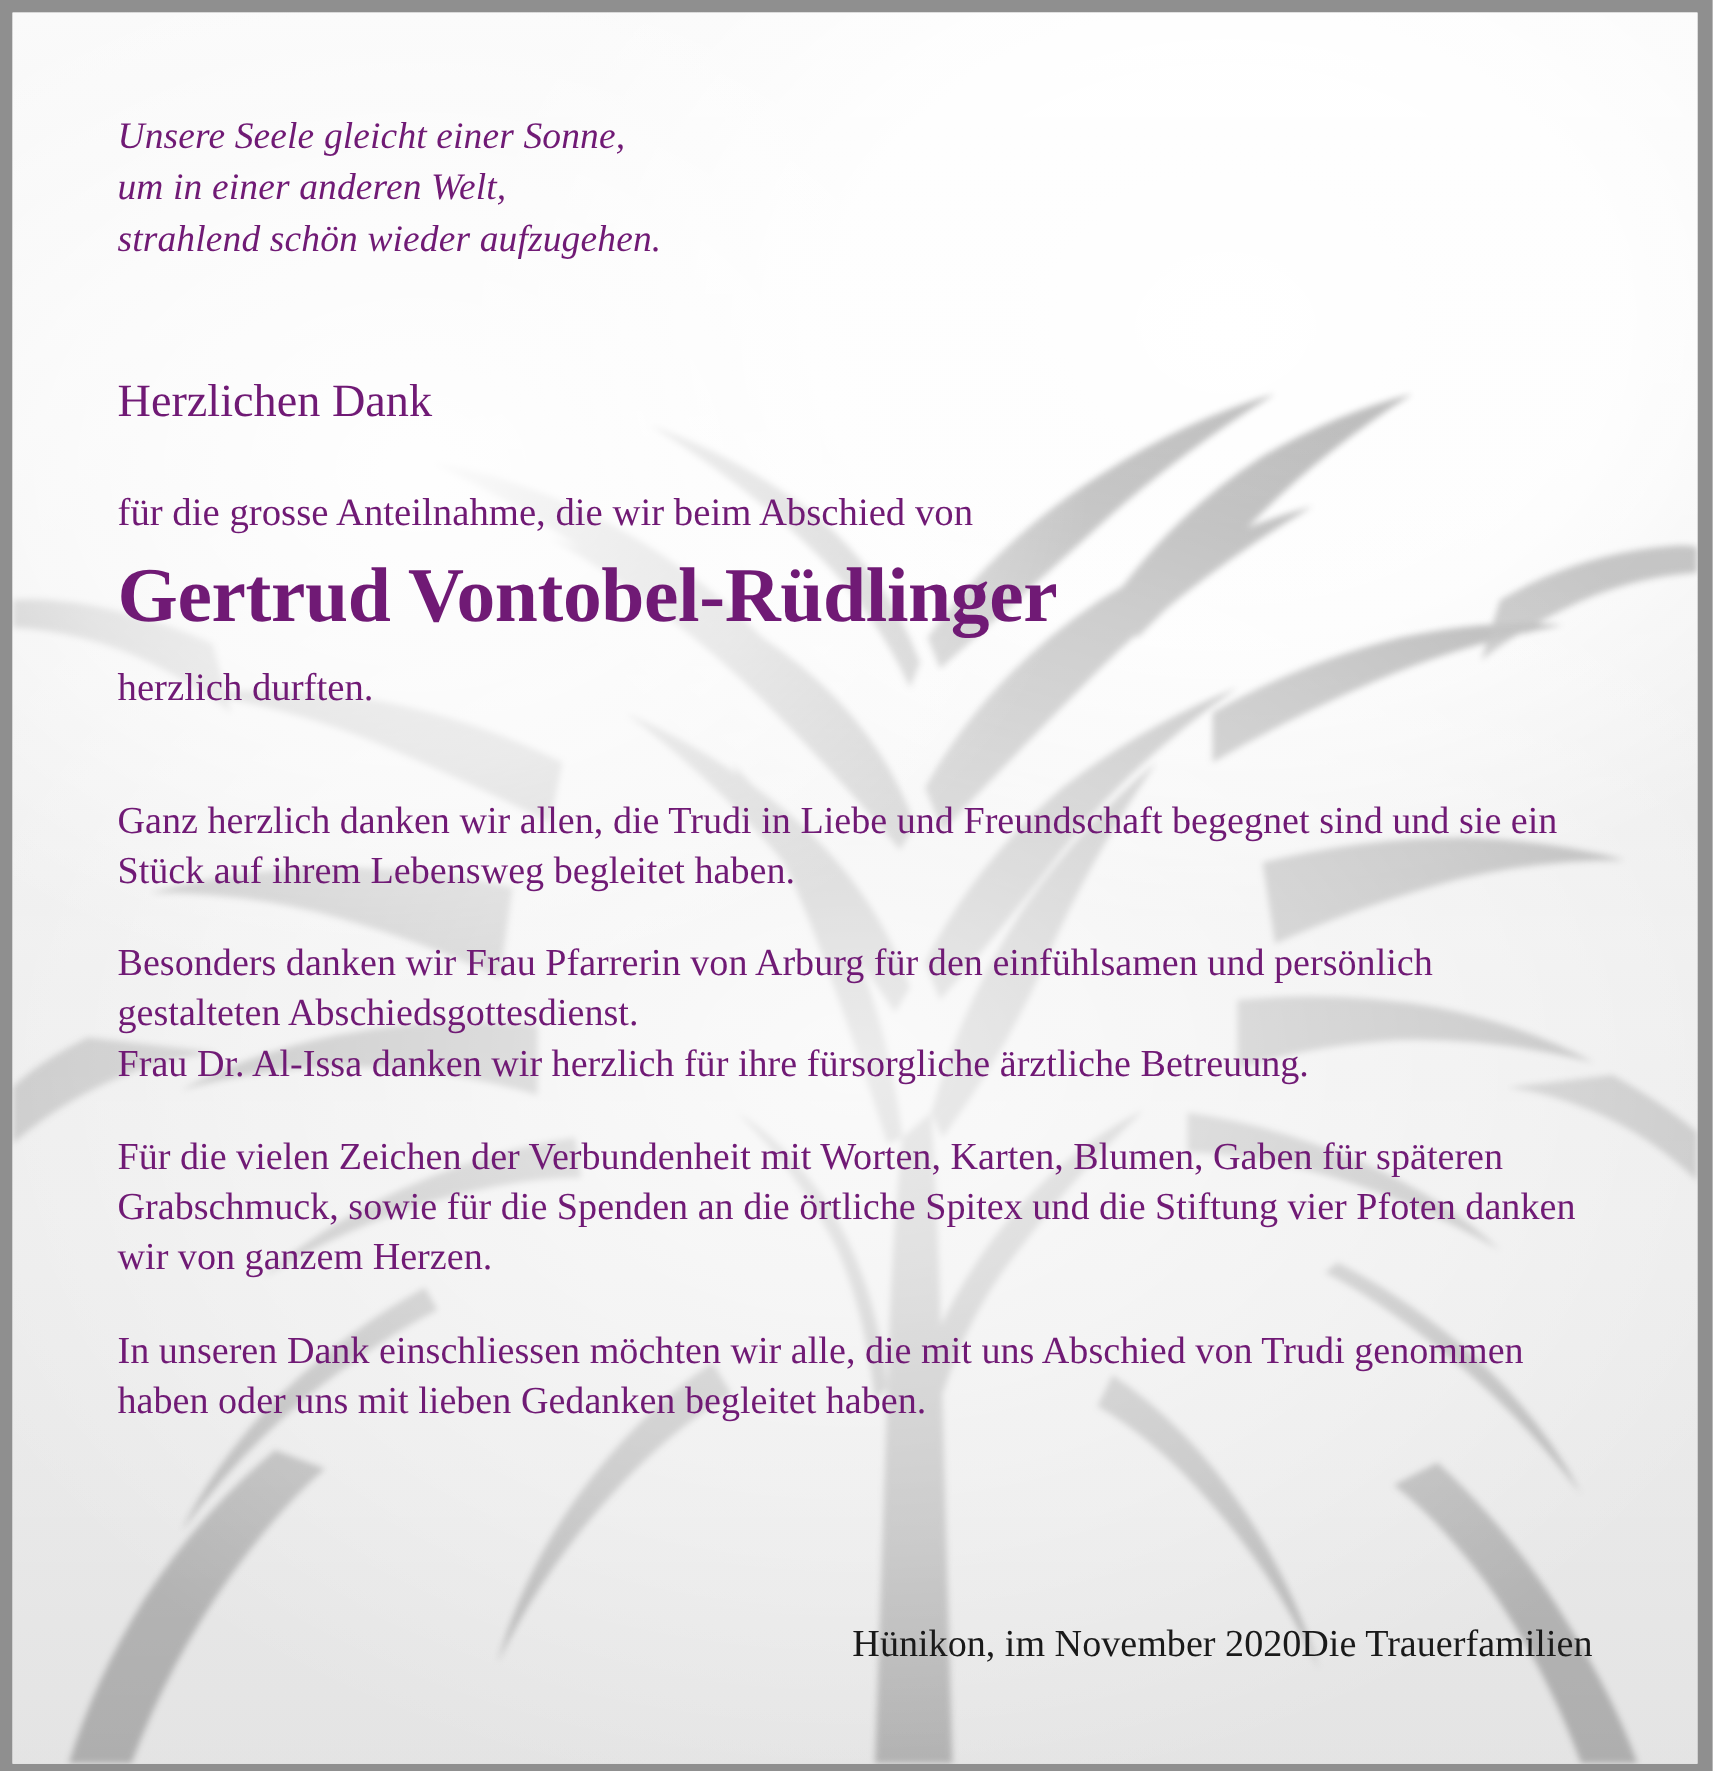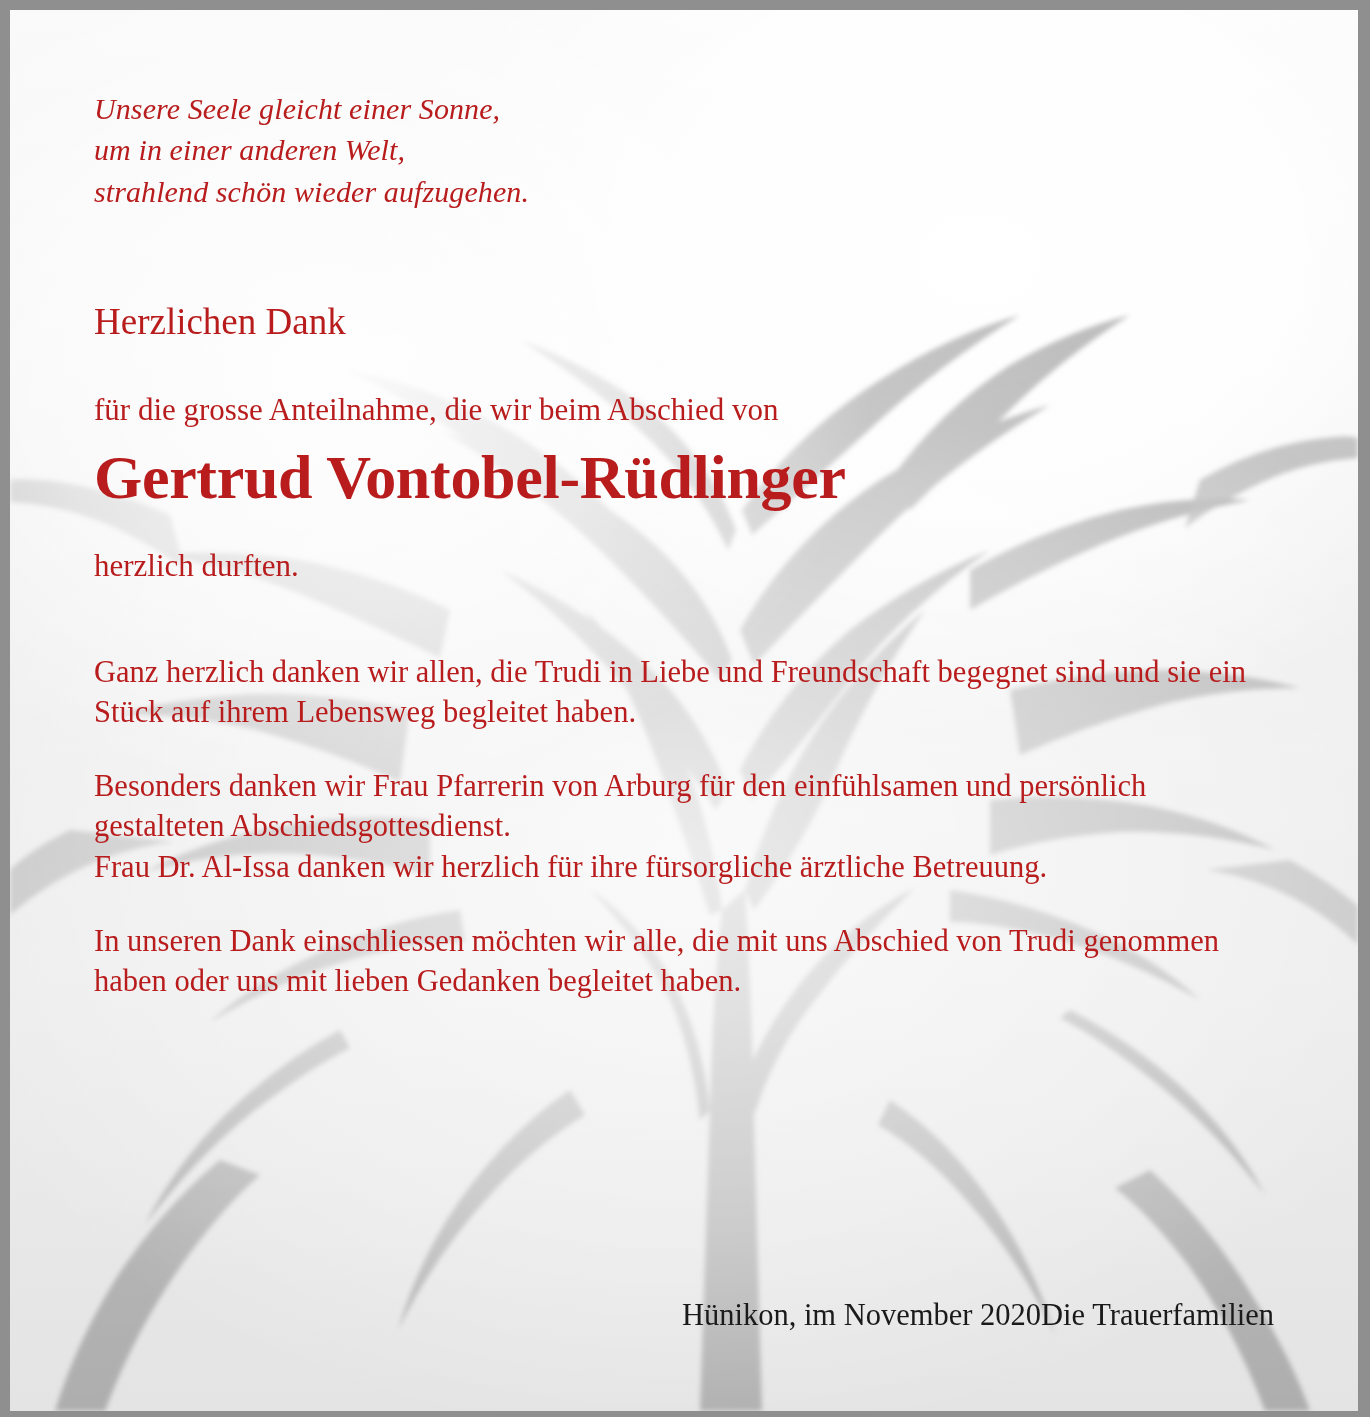--- a/index.html
+++ b/index.html
@@ -59,21 +59,21 @@
       radial-gradient(ellipse 50% 38% at 24% 26%, rgba(255,255,255,0.95) 0%, rgba(255,255,255,0.55) 45%, rgba(255,255,255,0) 80%),
       radial-gradient(ellipse 70% 50% at 50% 60%, rgba(255,255,255,0.72) 0%, rgba(255,255,255,0.30) 55%, rgba(255,255,255,0) 85%),
       linear-gradient(180deg, rgba(255,255,255,0.55) 0%, rgba(255,255,255,0.30) 30%, rgba(255,255,255,0.42) 70%, rgba(255,255,255,0.30) 100%);
   }
 
   
   .content {
     position: relative;
     z-index: 2;
     padding: 78px 84px 0 84px;
-    color: #b91c1c;
+    color: #701a75;
   }
   .poem {
     font-style: italic;
     font-size: 30px;
     line-height: 1.38;
     letter-spacing: 0.1px;
     margin: 0 0 88px 0;
   }
   .poem div { white-space: pre; }
 
@@ -85,21 +85,21 @@
   .lead {
     font-size: 31px;
     line-height: 1.25;
     margin: 0 0 14px 0;
   }
   .name {
     font-size: 62px;
     font-weight: bold;
     letter-spacing: -0.3px;
     line-height: 1.12;
-    margin: 0 0 34px 0;
+    margin: 0 0 18px 0;
     white-space: nowrap;
   }
   .after-name {
     font-size: 31px;
     line-height: 1.25;
     margin: 0 0 66px 0;
   }
   .para {
     font-size: 30.5px;
     line-height: 1.32;
@@ -182,20 +182,21 @@
       <div class="thanks-title">Herzlichen Dank</div>
 
       <div class="lead">für die grosse Anteilnahme, die wir beim Abschied von</div>
 
       <div class="name">Gertrud Vontobel-Rüdlinger</div>
 
       <div class="after-name">herzlich durften.</div>
 
       <p class="para">Ganz herzlich danken wir allen, die Trudi in Liebe und Freundschaft begegnet sind und sie ein Stück auf ihrem Lebensweg begleitet haben.</p>
       <p class="para">Besonders danken wir Frau Pfarrerin von Arburg für den einfühlsamen und persönlich gestalteten Abschiedsgottesdienst.<br>Frau Dr. Al-Issa danken wir herzlich für ihre fürsorgliche ärztliche Betreuung.</p>
+      <p class="para">Für die vielen Zeichen der Verbundenheit mit Worten, Karten, Blumen, Gaben für späteren Grabschmuck, sowie für die Spenden an die örtliche Spitex und die Stiftung vier Pfoten danken wir von ganzem Herzen.</p>
       <p class="para">In unseren Dank einschliessen möchten wir alle, die mit uns Abschied von Trudi genommen haben oder uns mit lieben Gedanken begleitet haben.</p>
 
     </div>
 
     <div class="footer">
       <div>Hünikon, im November 2020</div>
       <div>Die Trauerfamilien</div>
     </div>
 
   </div>

